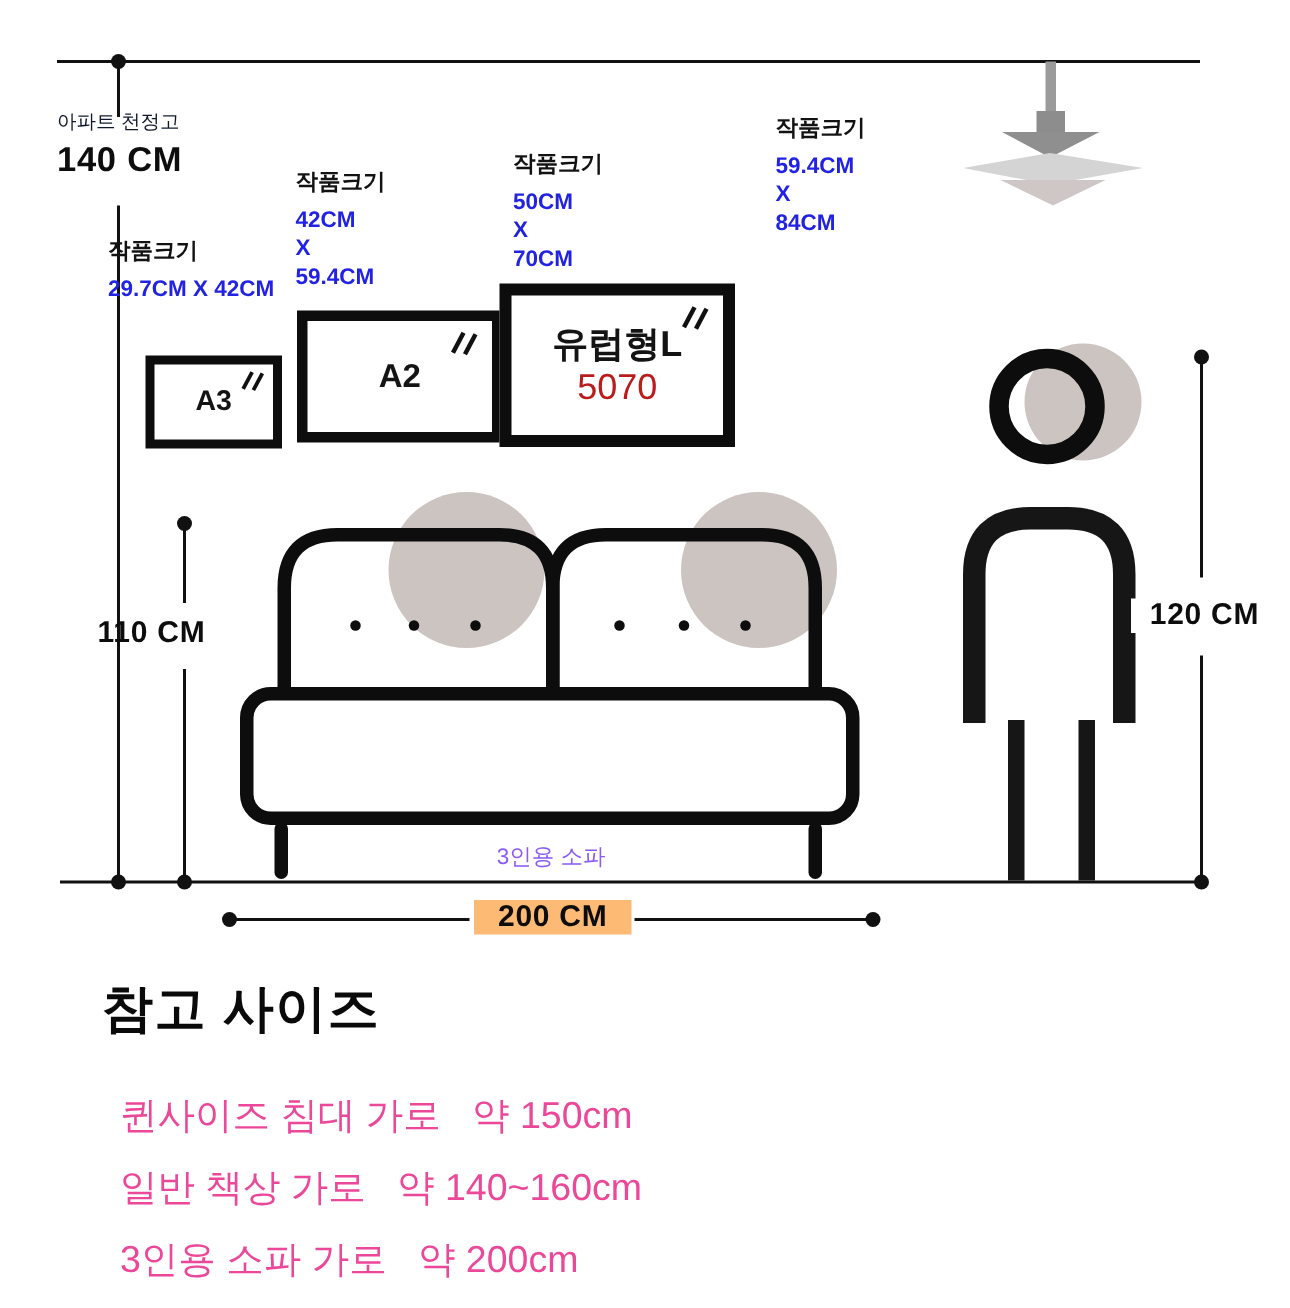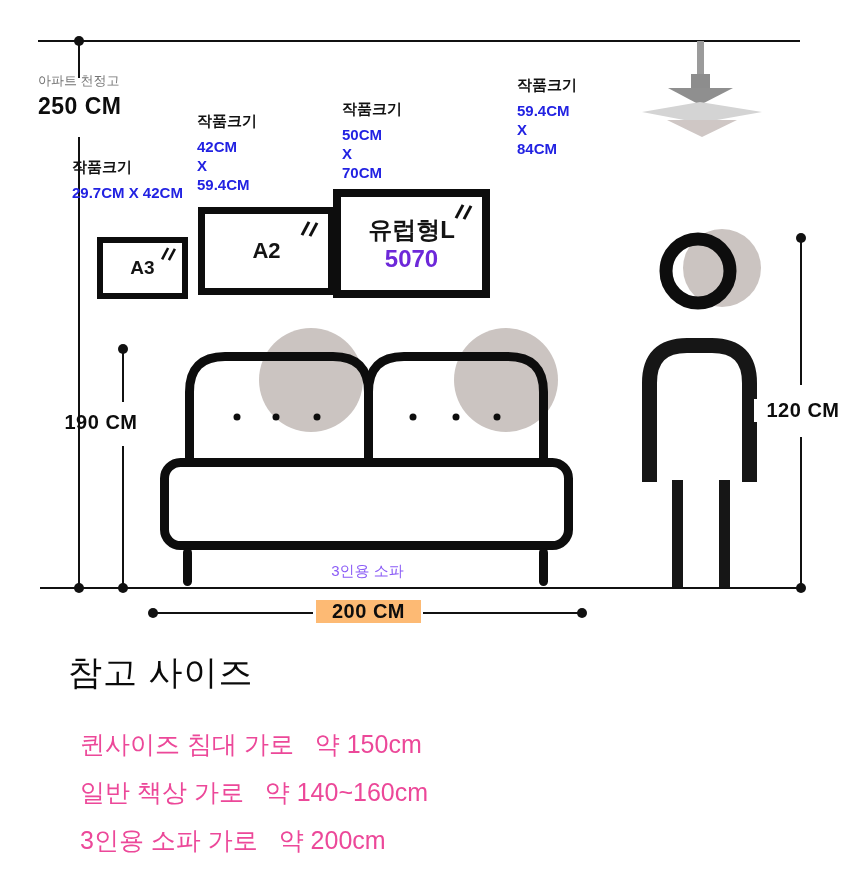--- a/index.html
+++ b/index.html
@@ -10,32 +10,32 @@
   *{margin:0;padding:0;box-sizing:border-box;}
   html,body{background:#ffffff;}
   body{font-family:"Liberation Sans","DejaVu Sans",sans-serif;color:#111;}
   .stage{position:relative;width:860px;height:872px;background:#fff;overflow:hidden;}
   .hline{position:absolute;height:2px;background:var(--line,#111);}
   .vline{position:absolute;width:2px;background:var(--line,#111);}
   .dot{position:absolute;width:10px;height:10px;border-radius:50%;background:var(--line,#111);}
 
   
   .ceiling-label{position:absolute;left:38px;top:72px;}
-  .ceiling-label .sub{font-size:13px;color:#737373;letter-spacing:0px;}
+  .ceiling-label .sub{font-size:13px;color:#0f172a;letter-spacing:0px;}
   .ceiling-label .val{font-size:23px;font-weight:700;color:#0d0d0d;margin-top:3px;letter-spacing:0.5px;}
 
   
   .flabel{position:absolute;width:140px;text-align:left;}
   .flabel .t{font-size:15px;font-weight:700;color:#121212;margin-bottom:6px;}
   .flabel .s span{display:block;font-size:15px;font-weight:700;color:var(--accent-blue,#2222e2);line-height:19px;}
 
   
   .frame{position:absolute;background:#fff;border:7px solid #0d0d0d;display:flex;flex-direction:column;align-items:center;justify-content:center;}
   .frame .fname{font-size:22px;font-weight:700;color:#141414;line-height:26px;}
-  .frame .fname2{font-size:22px;font-weight:700;color:#6d28d9;line-height:26px;}
+  .frame .fname2{font-size:22px;font-weight:400;color:#b91c1c;line-height:26px;}
   .frame.f-a3{left:97px;top:237px;width:91px;height:62px;border-width:6px;}
   .frame.f-a3 .fname{font-size:19px;}
   .frame.f-a2{left:198px;top:207px;width:137px;height:88px;}
   .frame.f-l{left:333px;top:189px;width:157px;height:109px;border-width:8px;}
   .frame.f-l .fname,.frame.f-l .fname2{font-size:24px;line-height:29px;}
   .frame.f-a1{left:493px;top:172px;width:187px;height:126px;}
 
   
   .glare{position:absolute;top:7px;right:10px;width:17px;height:17px;}
   .glare i{position:absolute;display:block;width:3px;height:15px;background:#101010;transform:rotate(28deg);}
@@ -47,21 +47,21 @@
   .mlabel{position:absolute;font-size:20px;font-weight:700;color:#0d0d0d;text-align:center;letter-spacing:0.5px;}
   .m-110{left:36px;top:411px;width:130px;}
   .m-160{left:754px;top:399px;width:98px;background:#fff;}
   .m-200{left:316px;top:600px;width:105px;background:#fdba74;}
   .sofa-caption{position:absolute;left:300px;top:562px;width:135px;text-align:center;font-size:15px;color:#8b5cf6;}
 
   
   svg.overlay{position:absolute;left:0;top:0;width:860px;height:872px;pointer-events:none;}
 
   
-  .ref-title{position:absolute;left:68px;top:650px;font-size:34px;font-weight:400;color:#0a0a0a;letter-spacing:1px;}
+  .ref-title{position:absolute;left:68px;top:650px;font-size:34px;font-weight:700;color:#0a0a0a;letter-spacing:1px;}
   .ref-list{position:absolute;left:80px;top:720px;}
   .ref-item{font-size:25px;color:#ec4899;line-height:48px;white-space:pre-wrap;}
 </style>
 </head>
 <body>
 
 <div class="stage">
 
   <div class="hline" style="left:38px;top:40px;width:762px;"></div>
 
@@ -83,21 +83,21 @@
   <div class="dot" style="left:74px;top:583px;"></div>
   <div class="dot" style="left:118px;top:344px;"></div>
   <div class="dot" style="left:118px;top:583px;"></div>
   <div class="dot" style="left:796px;top:233px;"></div>
   <div class="dot" style="left:796px;top:583px;"></div>
   <div class="dot" style="left:148px;top:608px;"></div>
   <div class="dot" style="left:577px;top:608px;"></div>
 
   <div class="ceiling-label">
     <div class="sub">아파트 천정고</div>
-    <div class="val">250 CM</div>
+    <div class="val">140 CM</div>
   </div>
 
   <div class="flabel" style="left:72px;top:158px;">
     <div class="t">작품크기</div>
     <div class="s">
       <span>29.7CM X 42CM</span>
       <span></span>
       <span></span>
     </div>
   </div>
@@ -181,21 +181,21 @@
       <circle cx="497" cy="417" r="3.5" fill="#0d0d0d"></circle>
     </g>
 
     <g>
       <path d="M 649.5 482 L 649.5 383 Q 649.5 345.5 687 345.5 L 712 345.5 Q 749.5 345.5 749.5 383 L 749.5 482" fill="none" stroke="#161616" stroke-width="15"></path>
       <rect x="672" y="480" width="11" height="107" fill="#161616"></rect>
       <rect x="719" y="480" width="11" height="107" fill="#161616"></rect>
     </g>
   </svg>
 
-  <div class="mlabel m-110">190 CM</div>
+  <div class="mlabel m-110">110 CM</div>
   <div class="mlabel m-160">120 CM</div>
   <div class="mlabel m-200">200 CM</div>
   <div class="sofa-caption">3인용 소파</div>
 
   <div class="ref-title">참고 사이즈</div>
   <div class="ref-list">
     <div class="ref-item">퀸사이즈 침대 가로   약 150cm</div>
     <div class="ref-item">일반 책상 가로   약 140~160cm</div>
     <div class="ref-item">3인용 소파 가로   약 200cm</div>
   </div>

